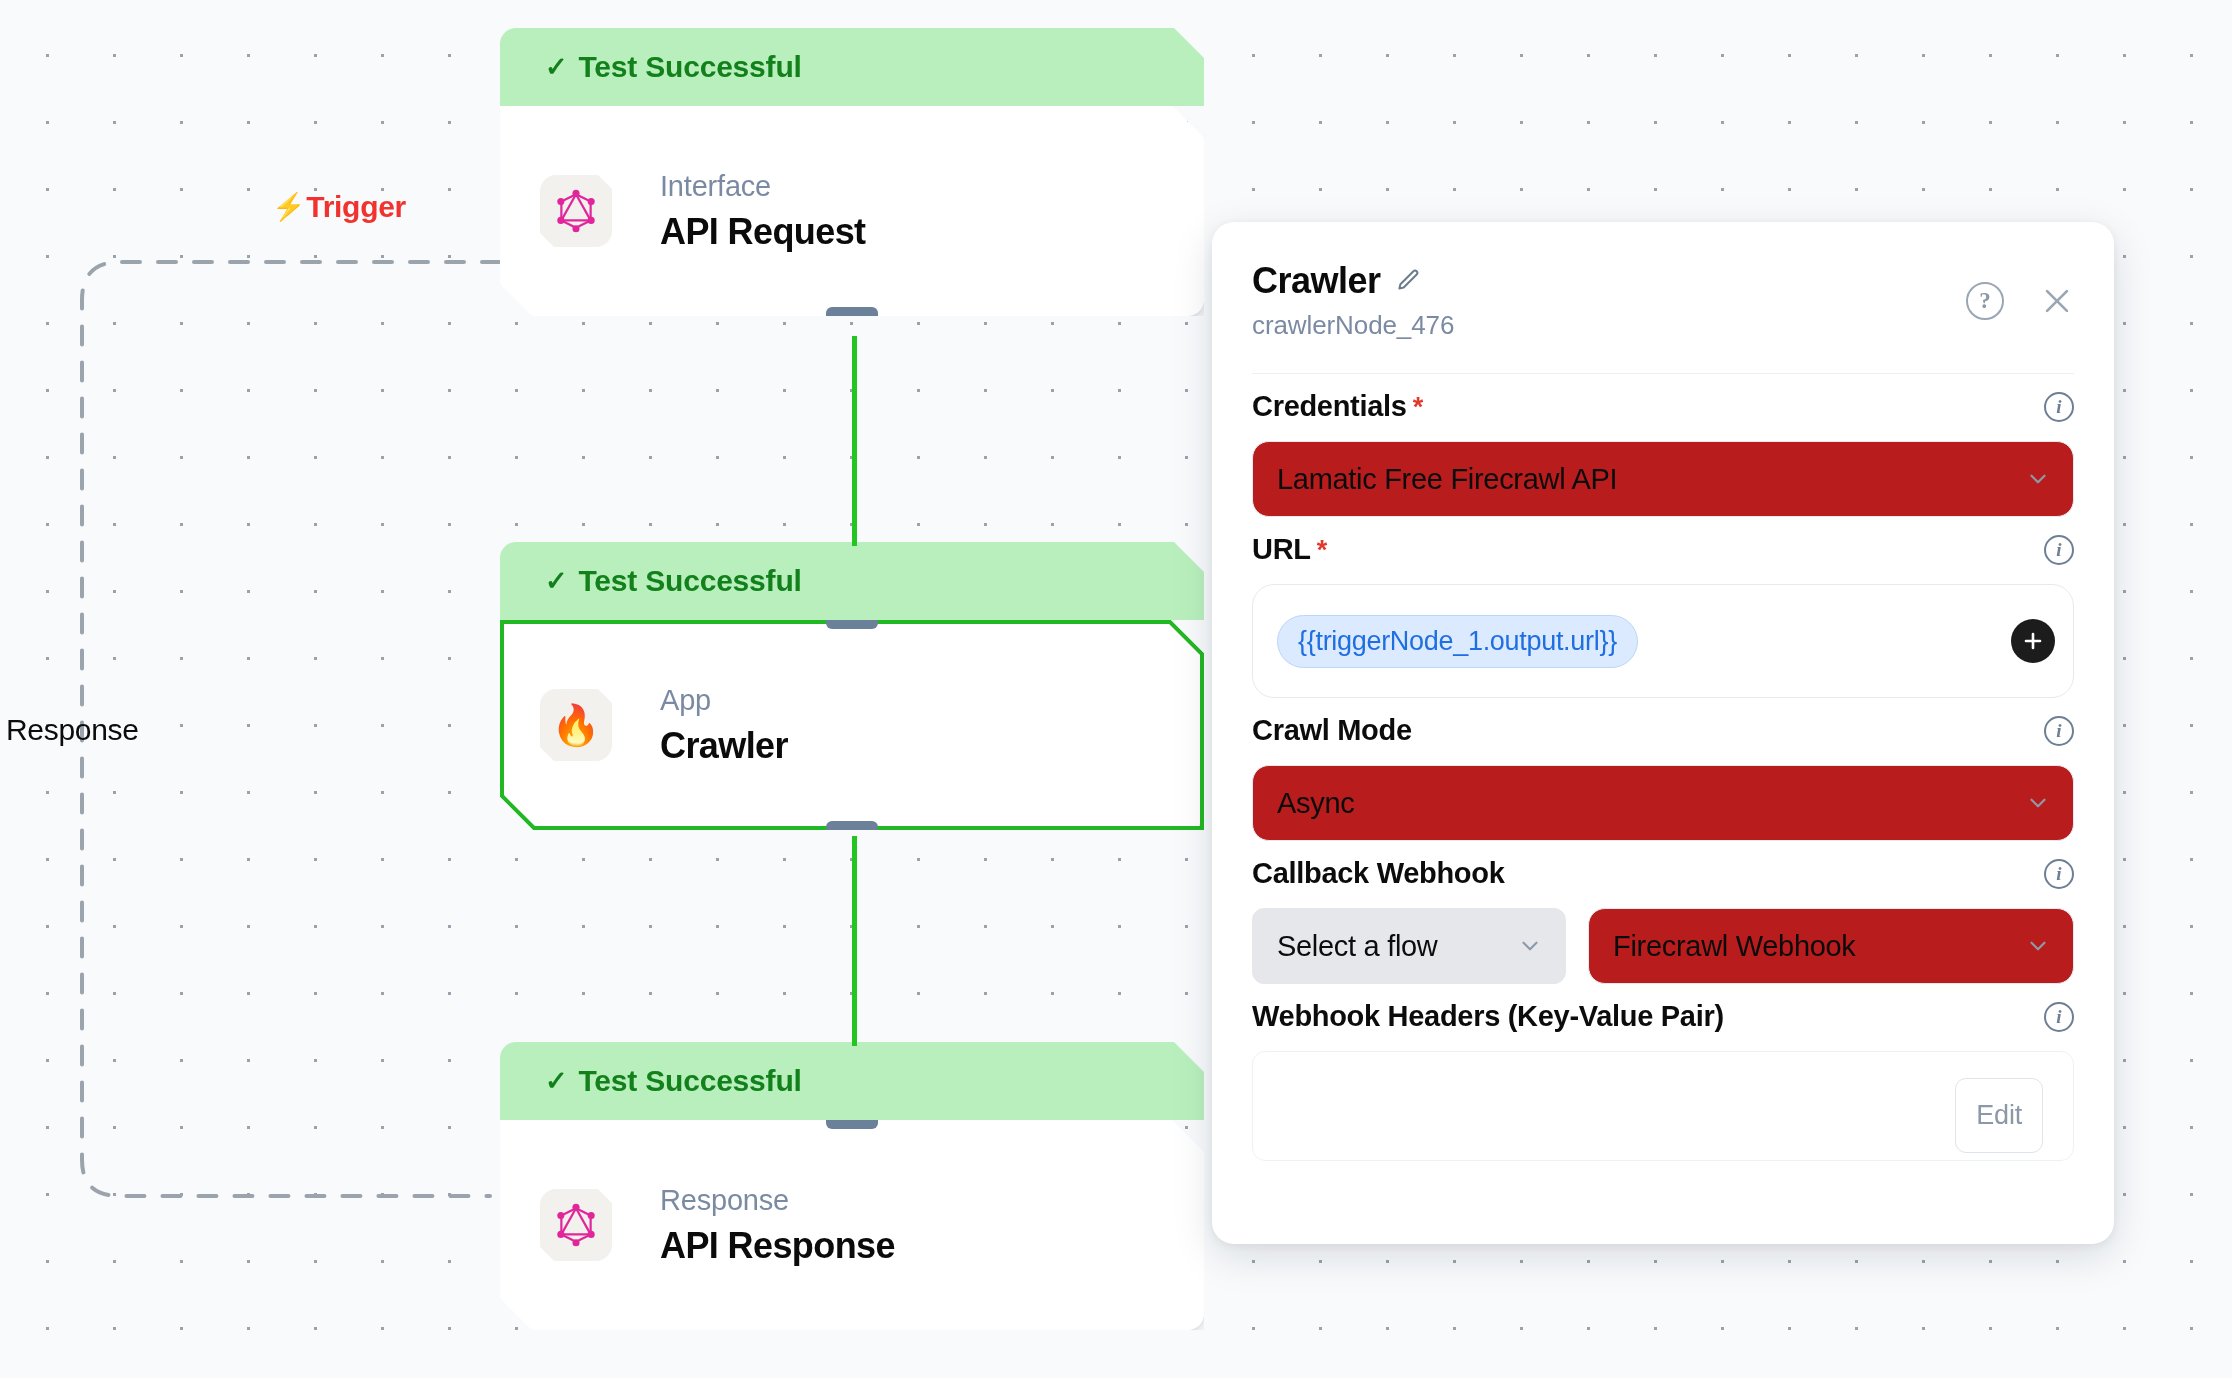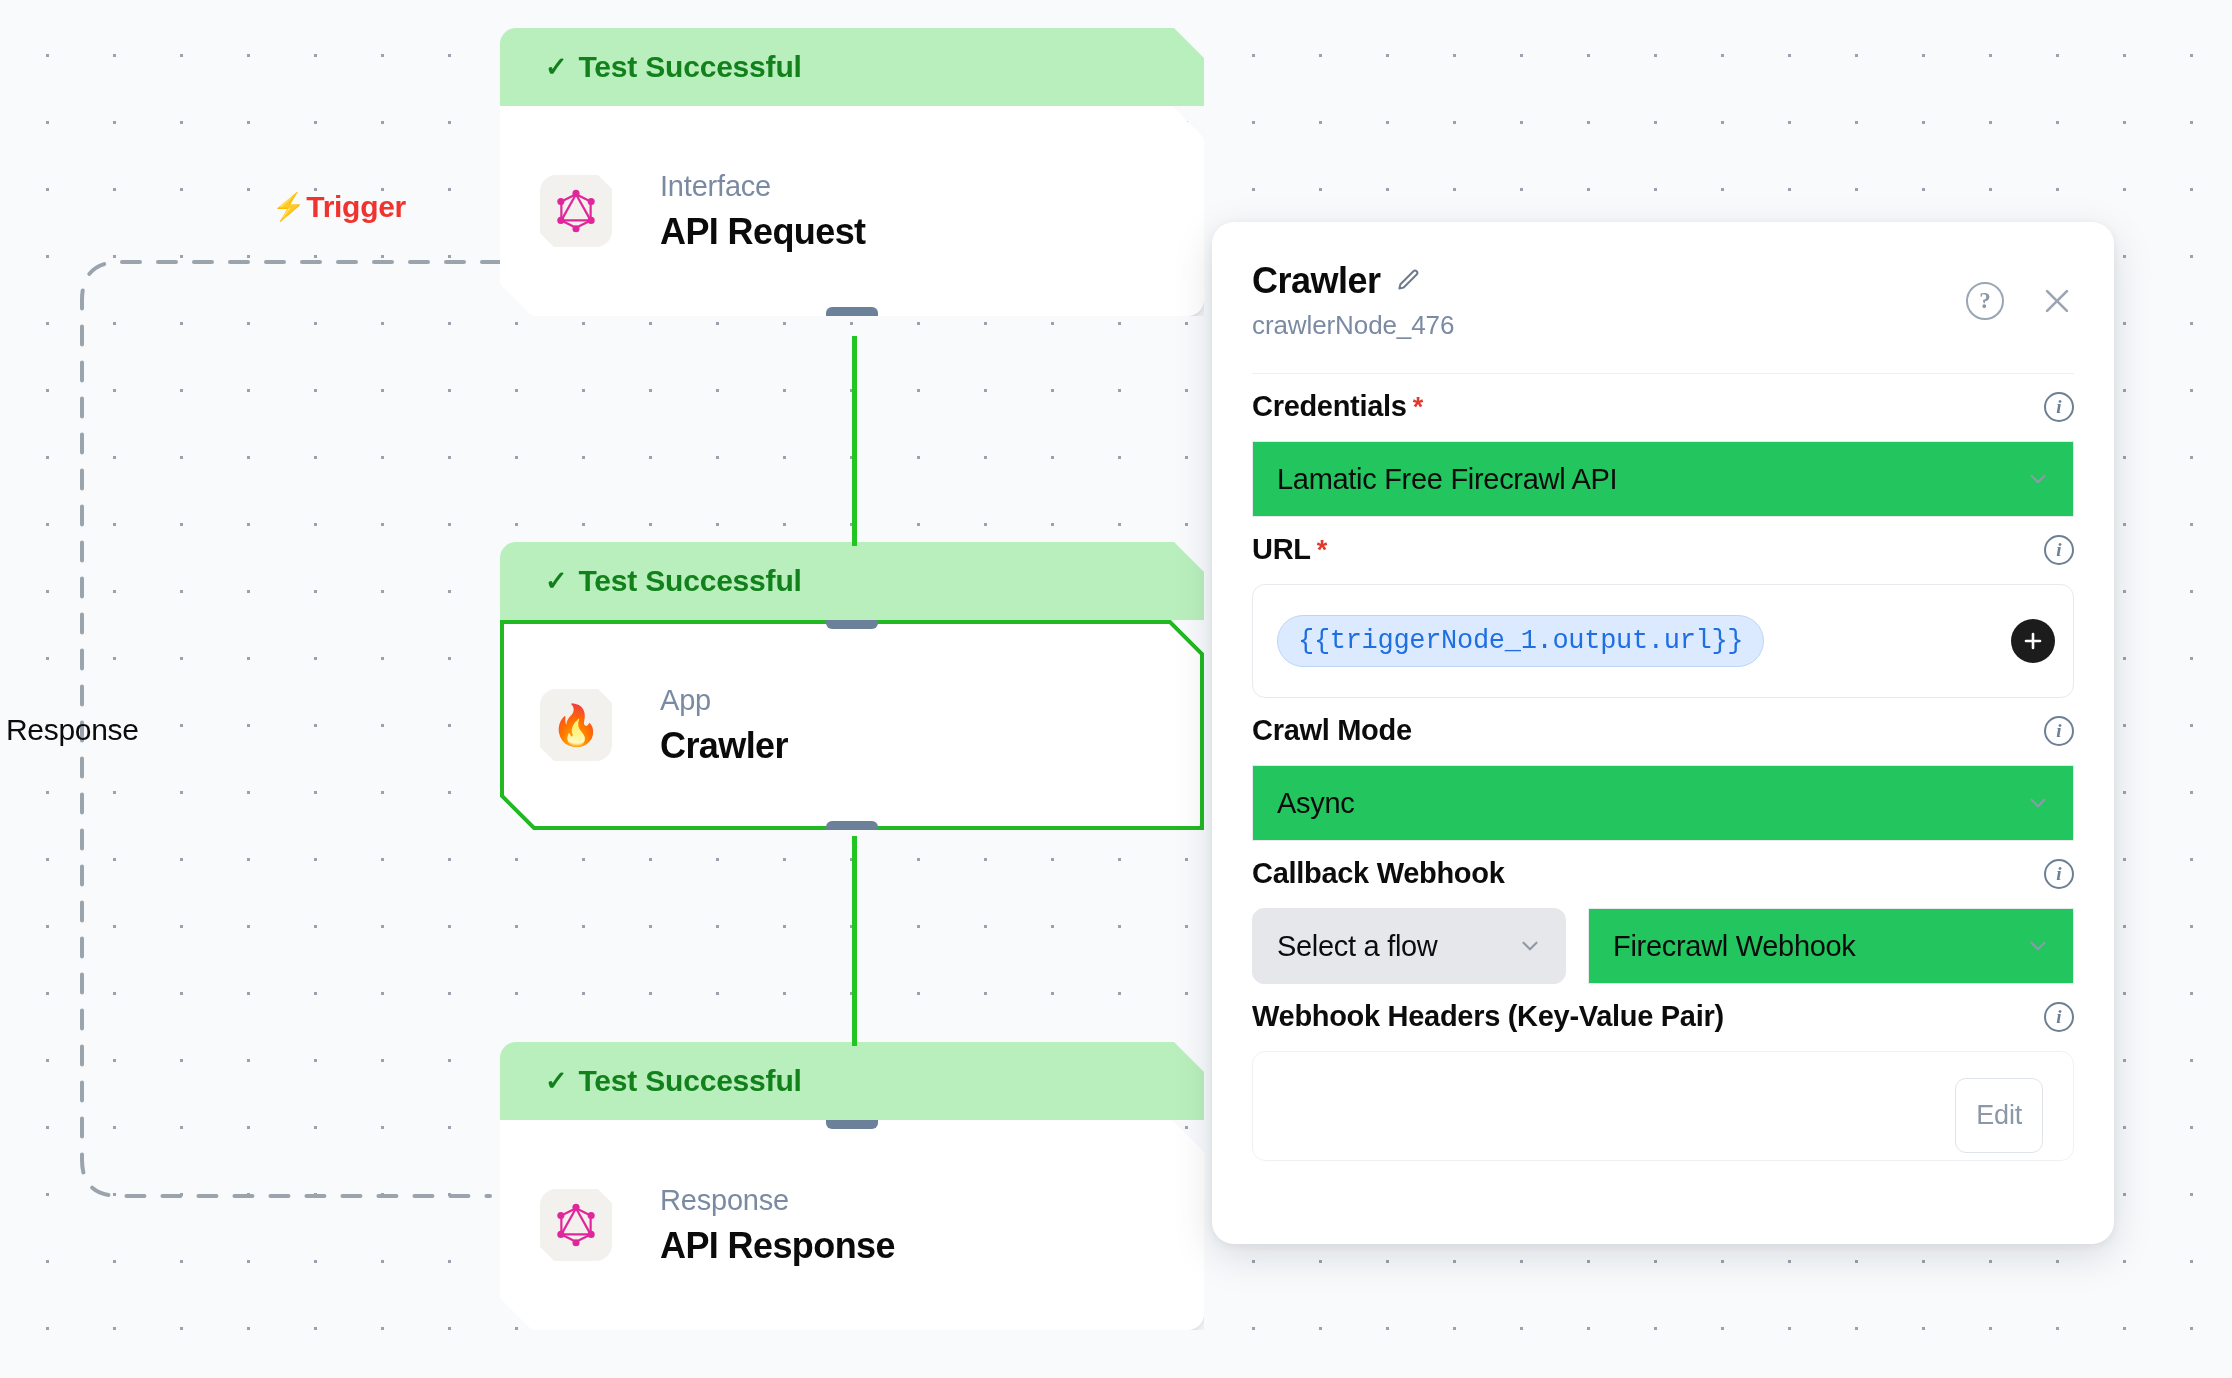--- a/index.html
+++ b/index.html
@@ -245,22 +245,22 @@
     font-style: italic;
     font-weight: 700;
     flex: none;
     cursor: pointer;
   }
 
   .select {
     position: relative;
     height: 76px;
     border: 1.6px solid #e6e9ee;
-    border-radius: 1px;
-    background: #22c55e;
+    border-radius: 17px;
+    background: #b91c1c;
     display: flex;
     align-items: center;
     padding: 0 24px;
     font-size: 29px;
     color: #0c0c0c;
     letter-spacing: -0.3px;
     cursor: pointer;
   }
   .select .chev {
     position: absolute;
@@ -270,28 +270,27 @@
   }
   .select.disabled {
     background: #e5e7eb;
     border-color: #e5e7eb;
     border-radius: 12px;
   }
 
   .token-box {
     position: relative;
     border: 1.6px solid #e6e9ee;
-    border-radius: 13px;
+    border-radius: 22px;
     background: #fff;
     min-height: 114px;
     display: flex;
     align-items: center;
     padding: 0 24px;
     cursor: text;
-    font-family: Liberation Mono, monospace;
   }
   .token {
     background: #dbeafe;
     border: 1.4px solid #bcd6f7;
     color: #1f6fe0;
     border-radius: 999px;
     padding: 10px 20px;
     font-size: 27px;
     letter-spacing: -0.3px;
     white-space: nowrap;

